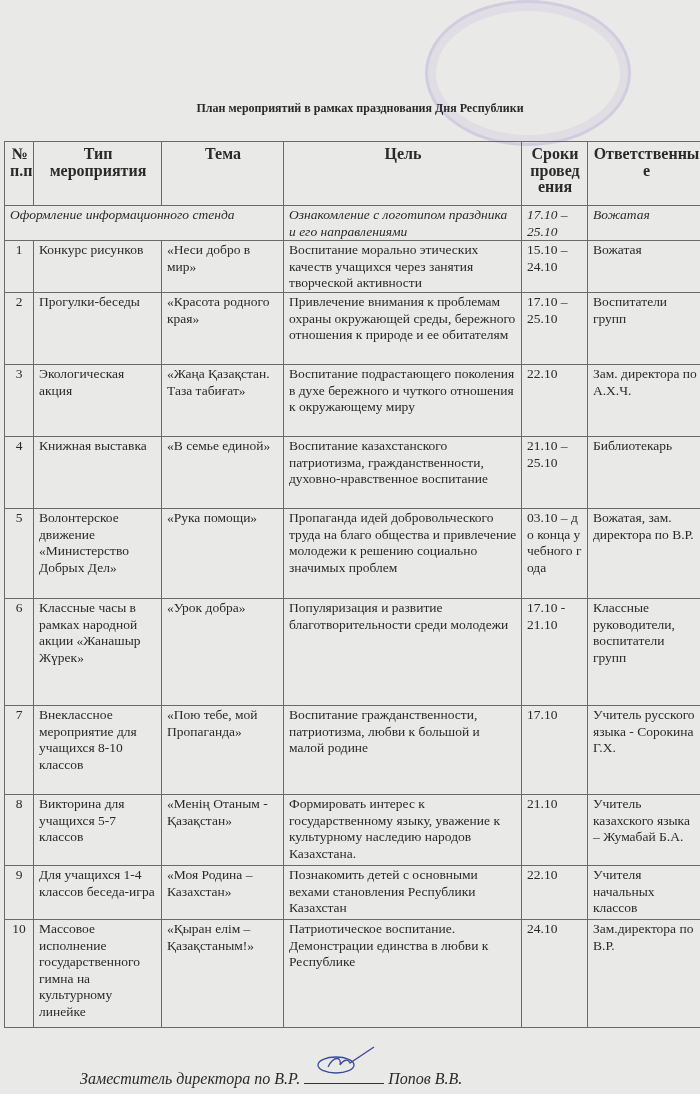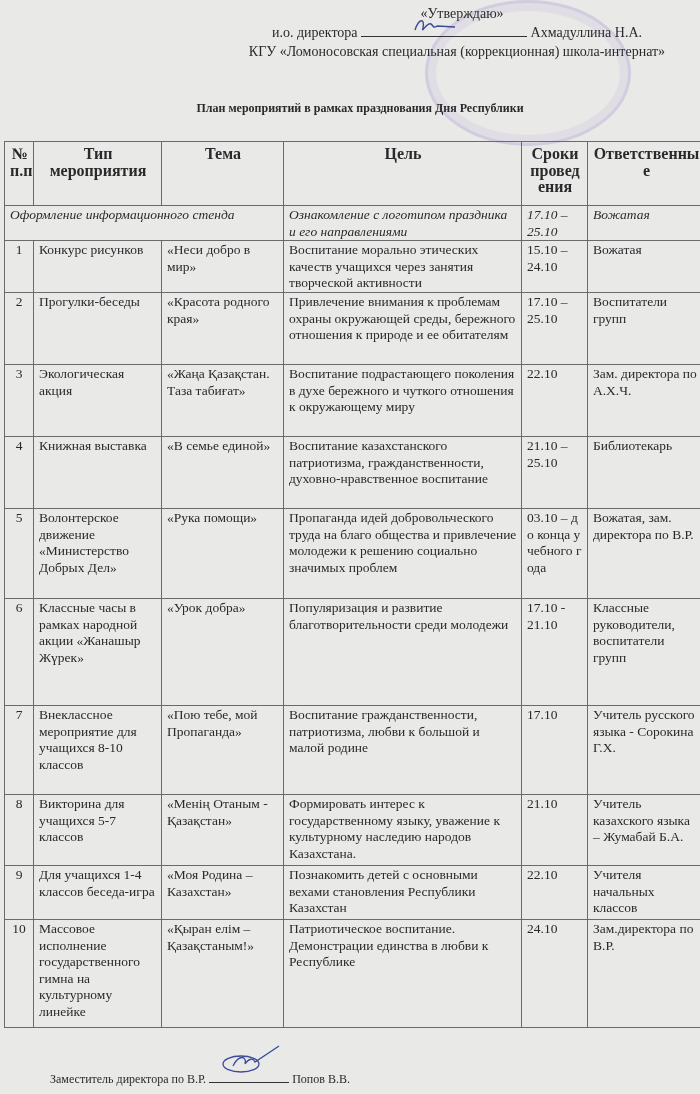--- a/index.html
+++ b/index.html
@@ -21,44 +21,31 @@
     border-radius: 50%; border: 3px solid rgba(140,120,200,0.25);
     box-shadow: inset 0 0 0 8px rgba(150,130,210,0.10);
     pointer-events: none;
   }
   .title { position: absolute; left: 0; top: 101px; width: 700px; text-align: center; font-weight: bold; font-size: 12px; padding-left: 20px; box-sizing: border-box; }
   table { position: absolute; left: 4px; top: 141px; width: 700px; border-collapse: collapse; table-layout: fixed; font-size: 13.5px; line-height: 16.5px; }
   td, th { border: 1px solid #6a6a6c; vertical-align: top; padding: 1px 4px 0 5px; }
   th { font-weight: bold; text-align: center; font-size: 16px; padding-top: 4px; }
   td.num { text-align: center; padding-left: 0; padding-right: 0; }
   tr.italic td { font-style: italic; margin-left: 24px; }
-  .footer { position: absolute; left: 50px; top: 1070px; font-size: 12px; }
+  .footer { position: absolute; left: 80px; top: 1070px; font-size: 16px; font-style: italic; }
   .footer .sigline { width: 80px; }
   .footer .sig { left: 10px; top: -26px; width: 64px; height: 32px; }
 </style>
 </head>
 <body>
 
 <div class="page">
 
   <div class="stamp"></div>
 
-  <div class="approve">
-    <div class="line1">«Утверждаю»</div>
-    <div class="line2">
-      <span>и.о. директора</span>
-      <span class="sigline">
-        <svg class="sig" viewBox="0 0 48 20">
-          <path d="M4 14 C8 2, 14 2, 12 12 C10 18, 16 6, 20 8 C22 9, 22 13, 26 10 L44 11" stroke="#3a4a9a" stroke-width="1.4" fill="none"></path>
-        </svg>
-      </span>
-      <span>Ахмадуллина Н.А.</span>
-    </div>
-    <div>КГУ «Ломоносовская специальная (коррекционная) школа-интернат»</div>
-  </div>
 
   <div class="title">План мероприятий в рамках празднования Дня Республики</div>
 
   <table>
     <colgroup>
       <col style="width:29px">
       <col style="width:128px">
       <col style="width:122px">
       <col style="width:238px">
       <col style="width:66px">

